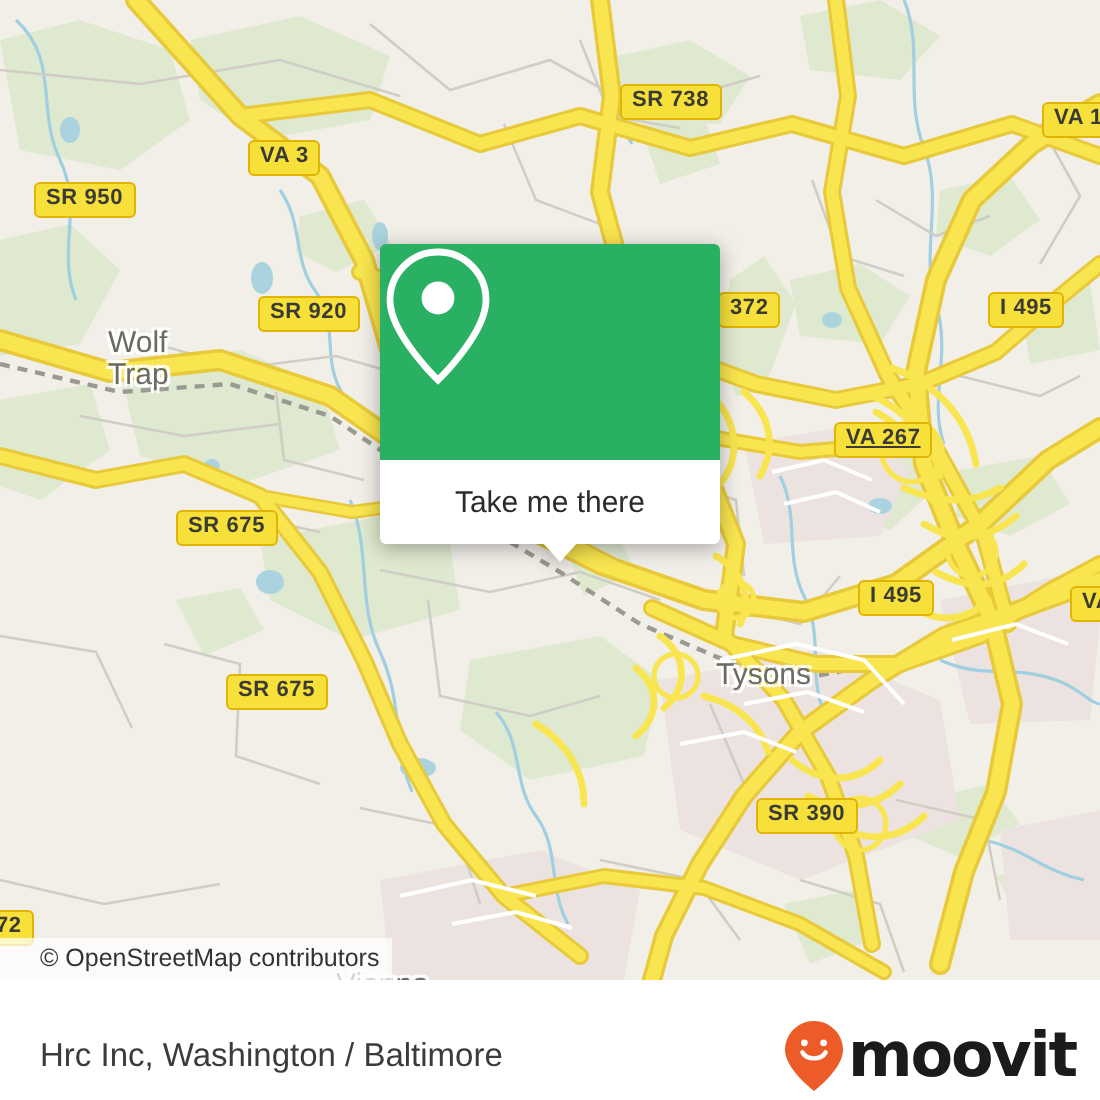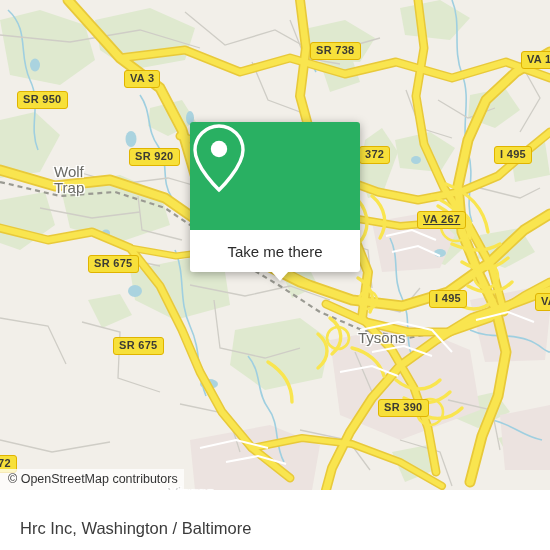--- a/index.html
+++ b/index.html
@@ -111,21 +111,21 @@
 
   
   #attribution {
     position: absolute;
     left: 0;
     bottom: 0;
     background: rgba(255,255,255,0.72);
     color: #333333;
     font-size: 12.5px;
     line-height: 17px;
-    padding: 2px 6px 2px 8px;
+    padding: 2px 6px 2px 20px;
     font-family: "Liberation Sans", sans-serif;
     white-space: nowrap;
   }
 
   
   #footer {
     position: absolute;
     left: 0;
     top: 490px;
     width: 550px;
@@ -362,15 +362,24 @@
       </div>
       <div id="popup-label">Take me there</div>
       <div id="popup-tail"></div>
     </div>
 
     <div id="attribution">© OpenStreetMap contributors</div>
   </div>
 
   <div id="footer">
     <div id="footer-title">Hrc Inc, Washington / Baltimore</div>
+    <div id="brand">
+      <svg width="32" height="38" viewBox="0 0 32 38">
+        <path d="M16 1.5 C8.0 1.5, 1.5 8.0, 1.5 16 C1.5 25.5, 16 36.5, 16 36.5 C16 36.5, 30.5 25.5, 30.5 16 C30.5 8.0, 24.0 1.5, 16 1.5 Z" fill="#ec5b28"></path>
+        <circle cx="11.2" cy="12.4" r="1.7" fill="#ffffff"></circle>
+        <circle cx="20.8" cy="12.4" r="1.7" fill="#ffffff"></circle>
+        <path d="M10.2 17.2 C12.4 21.2, 19.6 21.2, 21.8 17.2" fill="none" stroke="#ffffff" stroke-width="2.2" stroke-linecap="round"></path>
+      </svg>
+      <div id="brand-word">moovit</div>
+    </div>
   </div>
 
 </div>
 
 </body></html>

